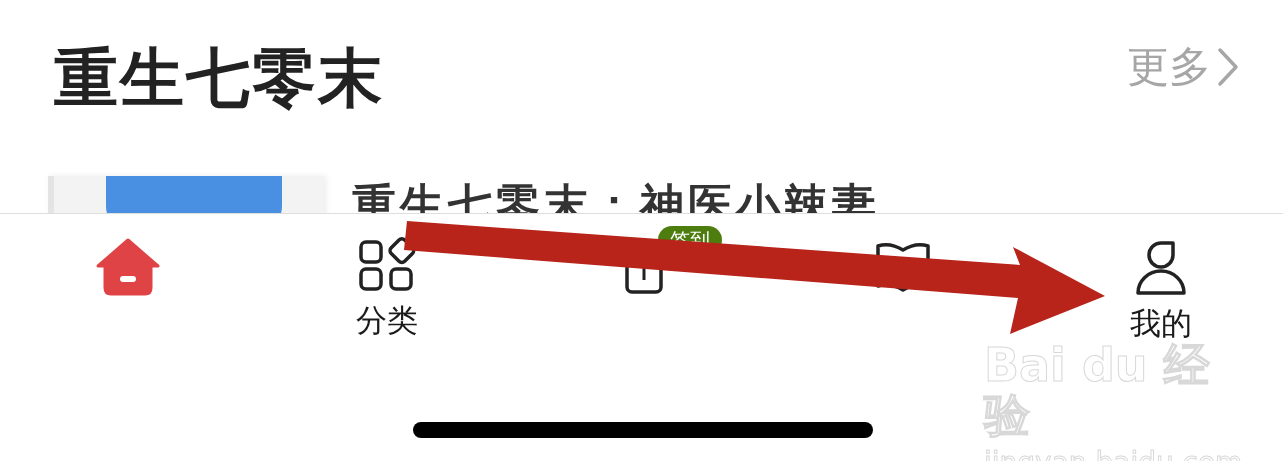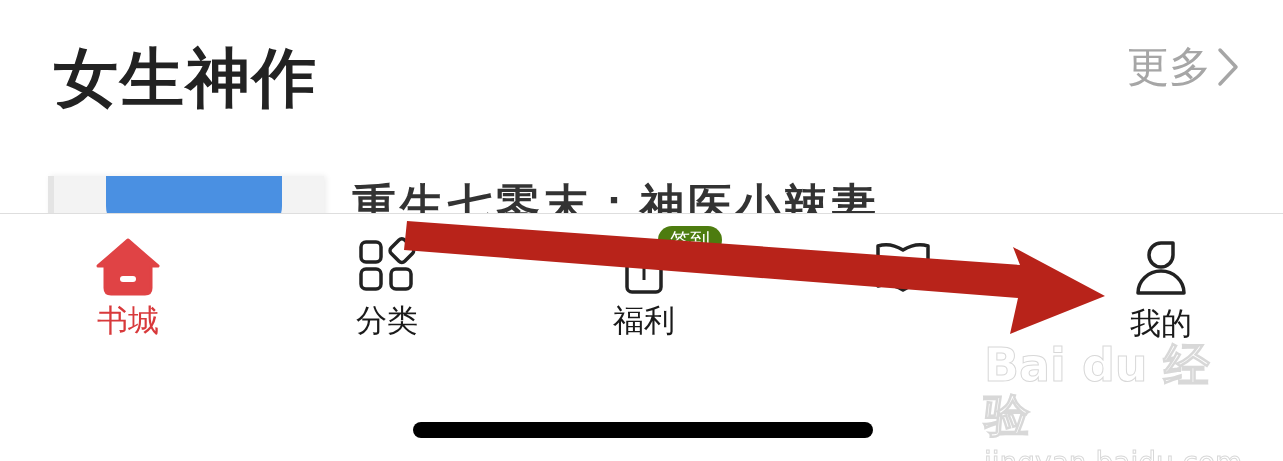--- a/index.html
+++ b/index.html
@@ -56,21 +56,21 @@
     position:absolute; left:984px; top:340px; width:240px; height:100px;
     color:transparent; -webkit-text-stroke:1px #d8d8d8;
   }
   .watermark .brand { font-size:46px; font-weight:bold; line-height:50px; display:block; }
   .watermark .url { font-size:28px; line-height:34px; display:block; margin-top:6px; }
   .arrow { position:absolute; left:0; top:0; width:1283px; height:461px; pointer-events:none; }
 </style>
 </head>
 <body>
 
-<div class="section-title">女生神作</div>
+<div class="section-title">重生七零末</div>
 
 <div class="more-link">
   <span>更多</span>
   <svg class="chev" viewBox="0 0 22 40">
     <polyline points="3,3 19,20 3,37" fill="none" stroke="#a6a6a6" stroke-width="3.5" stroke-linecap="round" stroke-linejoin="round"></polyline>
   </svg>
 </div>
 
 <div class="book-row">
   <div class="book-cover">
@@ -79,40 +79,38 @@
   <div class="book-title">重生七零末：神医小辣妻</div>
 </div>
 
 <div class="tabbar"></div>
 
 <div class="tab active" style="left:58px; top:236px;">
   <svg class="icon" viewBox="0 0 70 60">
     <path d="M35 4 L65 30 L58 30 L58 52 Q58 58 52 58 L18 58 Q12 58 12 52 L12 30 L5 30 Z" fill="#e04345" stroke="#e04345" stroke-width="3" stroke-linejoin="round"></path>
     <rect x="27" y="40" width="16" height="6" rx="3" fill="#ffffff"></rect>
   </svg>
-  <span class="label">书城</span>
 </div>
 
 <div class="tab" style="left:317px; top:236px;">
   <svg class="icon" viewBox="0 0 70 60">
     <rect x="9" y="6" width="20" height="20" rx="5" fill="none" stroke="#222" stroke-width="3.5"></rect>
     <rect x="40" y="5" width="19" height="19" rx="4" fill="none" stroke="#222" stroke-width="3.5" transform="rotate(45 49.5 15)"></rect>
     <rect x="9" y="33" width="20" height="20" rx="5" fill="none" stroke="#222" stroke-width="3.5"></rect>
     <rect x="39" y="33" width="20" height="20" rx="5" fill="none" stroke="#222" stroke-width="3.5"></rect>
   </svg>
   <span class="label">分类</span>
 </div>
 
 <div class="tab" style="left:574px; top:236px;">
   <svg class="icon" viewBox="0 0 70 60">
     <path d="M20 10 Q26 4 34 12 Q42 4 48 10" fill="none" stroke="#222" stroke-width="3.5"></path>
     <rect x="18" y="18" width="34" height="38" rx="5" fill="none" stroke="#222" stroke-width="3.5"></rect>
     <line x1="35" y1="28" x2="35" y2="44" stroke="#222" stroke-width="3"></line>
   </svg>
-  <span class="label">福利</span>
 </div>
 <div class="badge">签到</div>
 
 <div class="tab" style="left:833px; top:236px;">
   <svg class="icon" viewBox="0 0 70 60">
     <path d="M10 10 Q22 6 35 14 Q48 6 60 10 L60 50 Q48 46 35 54 Q22 46 10 50 Z" fill="none" stroke="#222" stroke-width="3.5" stroke-linejoin="round"></path>
     <line x1="20" y1="24" x2="28" y2="24" stroke="#222" stroke-width="3"></line>
   </svg>
 </div>
 

